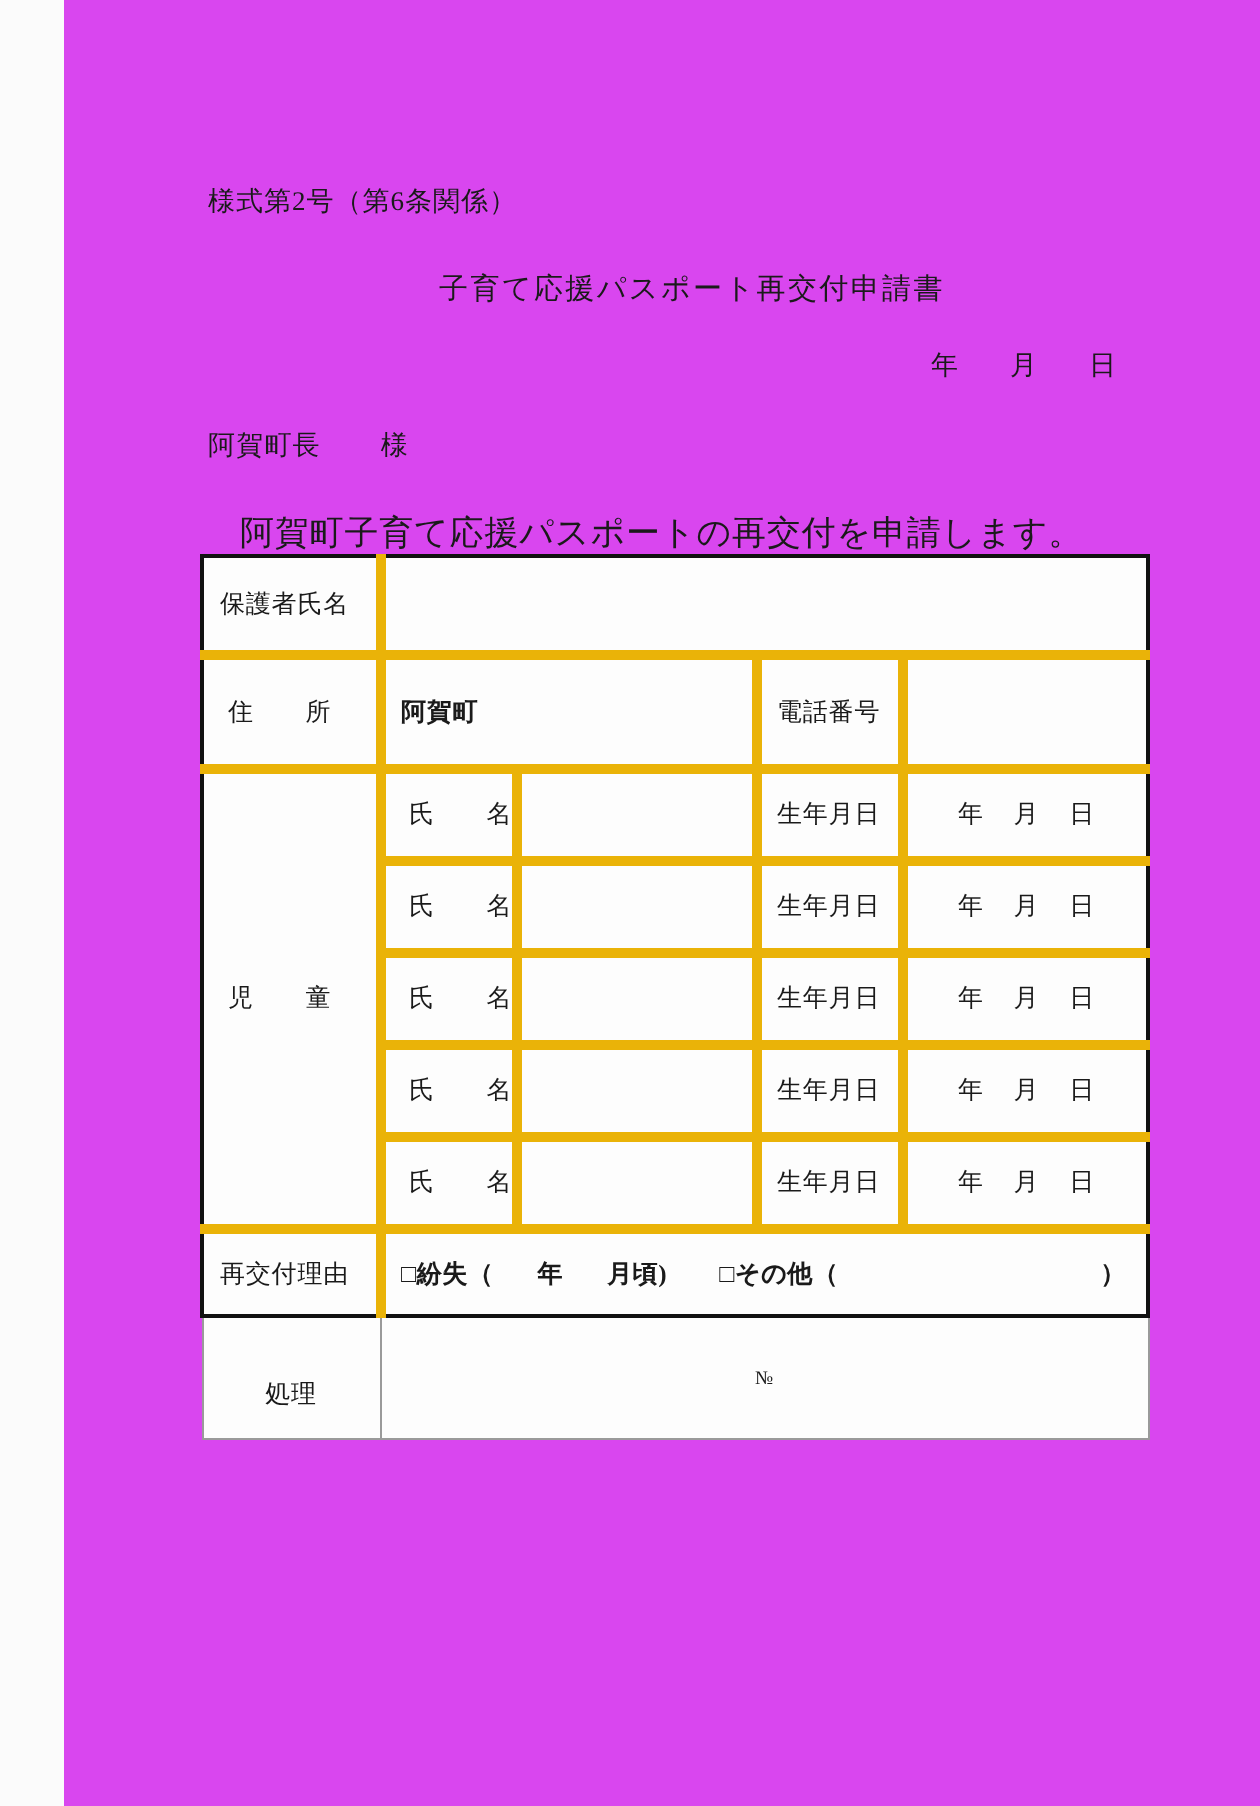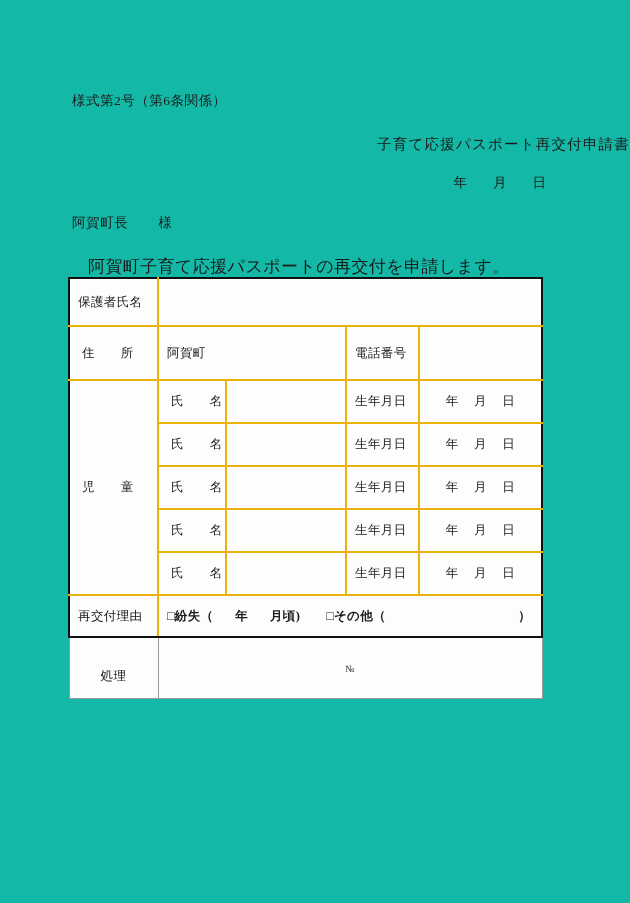--- a/index.html
+++ b/index.html
@@ -14,48 +14,49 @@
     font-family: "Liberation Serif", "DejaVu Serif", serif;
     color: #1a1a1a;
     position: relative;
     overflow: hidden;
     -webkit-font-smoothing: antialiased;
   }
 
   .page {
     position: absolute;
     inset: 0;
-    background: #14b8a6;
+    background: #d946ef;
+    margin-left: 32px;
   }
 
   
   .form-no {
     position: absolute;
     left: 72px;
     top: 92px;
     font-size: 13.5px;
     letter-spacing: 0.5px;
     white-space: nowrap;
   }
 
   .doc-title {
     position: absolute;
     left: 0;
     right: 0;
     top: 135px;
-    text-align: right;
+    text-align: center;
     font-size: 14.5px;
     letter-spacing: 1.2px;
     padding-left: 30px;
     white-space: nowrap;
   }
 
   .date-line {
     position: absolute;
-    right: 84px;
+    right: 72px;
     top: 174px;
     font-size: 13.5px;
     white-space: nowrap;
   }
   .date-line .sp { display: inline-block; width: 26px; }
 
   .addressee {
     position: absolute;
     left: 72px;
     top: 214px;
@@ -79,21 +80,21 @@
     position: absolute;
     left: 68px;
     top: 277px;
     width: 473px;
     border-collapse: collapse;
     table-layout: fixed;
     font-size: 12.5px;
     padding-left: 14px;
   }
   .form-table td {
-    border: 2px solid #eab308;
+    border: 5px solid #eab308;
     padding: 0 8px;
     vertical-align: middle;
     background: #fdfdfd;
   }
 
   
   .frame-left  { border-left: 2.5px solid #111 !important; }
   .frame-right { border-right: 2.5px solid #111 !important; }
   .frame-top   { border-top: 2.5px solid #111 !important; }
   .frame-bot   { border-bottom: 2.5px solid #111 !important; }
@@ -146,21 +147,21 @@
     display: block;
     font-size: 9.5px;
     padding-top: 2px;
     letter-spacing: 0;
   }
   .proc-label-inner {
     display: block;
     padding-top: 16px;
   }
 
-  .addr-pref { letter-spacing: 0.4px; }
+  .addr-pref { letter-spacing: 0.4px; font-weight: bold; }
 </style>
 </head>
 <body>
 
 <div class="page">
 
   <div class="form-no">様式第2号（第6条関係）</div>
 
   <div class="doc-title">子育て応援パスポート再交付申請書</div>
 

